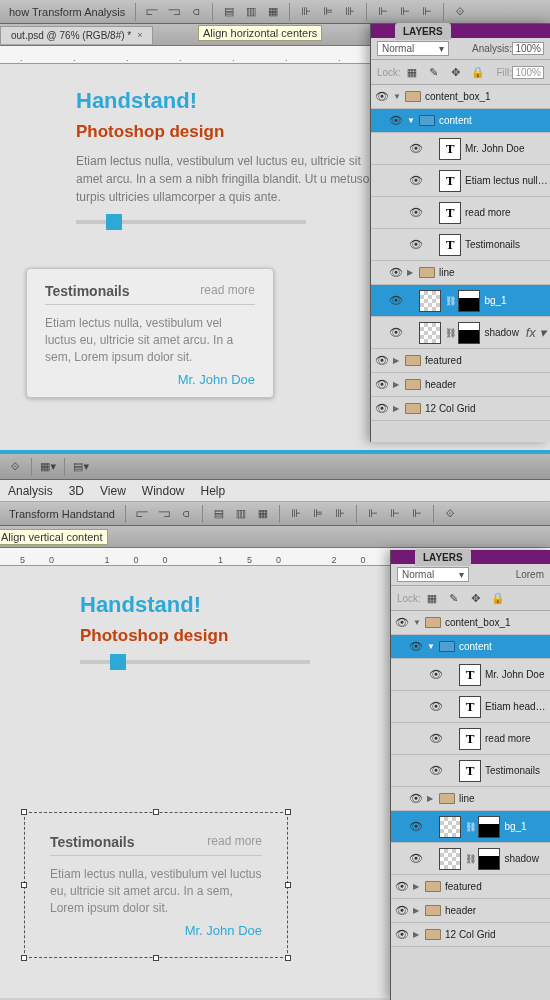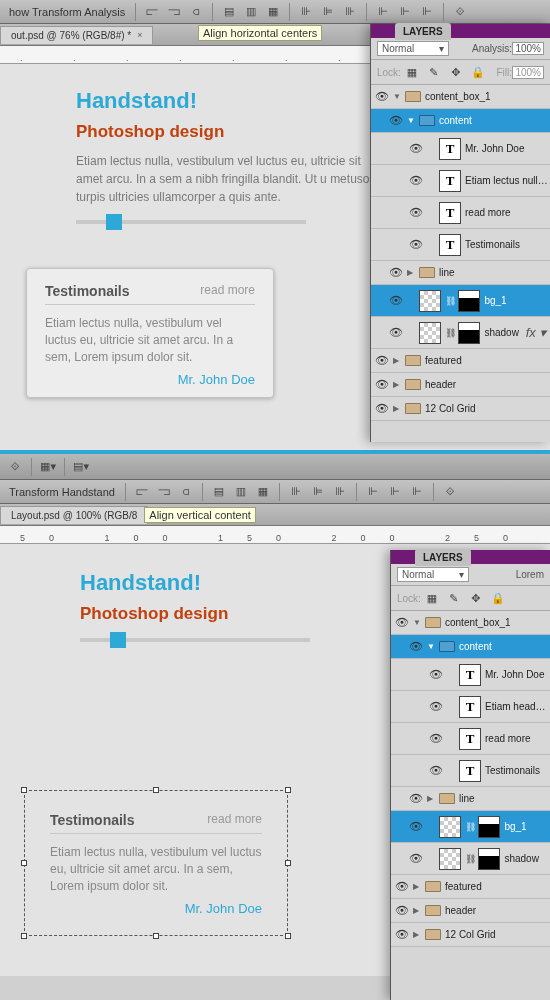--- a/index.html
+++ b/index.html
@@ -226,20 +226,23 @@
 <div style="height:546px;position:relative;">
 
   <div style="height:26px;background:linear-gradient(#b8b8b8,#9c9c9c);border-bottom:1px solid #666;display:flex;align-items:center;padding:0 4px;">
     <span class="tool-btn">⟐</span>
     <span class="sep"></span>
     <span class="tool-btn">▦▾</span>
     <span class="sep"></span>
     <span class="tool-btn">▤▾</span>
   </div>
 
+  <div class="menu-strip">
+    <span id="menu-items"><span class="menu-item">Analysis</span><span class="menu-item">3D</span><span class="menu-item">View</span><span class="menu-item">Window</span><span class="menu-item">Help</span></span>
+  </div>
 
   <div class="options-bar">
     <span class="toolbar-text">Transform Handstand</span>
     <span class="sep"></span>
     <span class="tool-btn">⫍</span>
     <span class="tool-btn">⫎</span>
     <span class="tool-btn">⫏</span>
     <span class="sep"></span>
     <span class="tool-btn">▤</span>
     <span class="tool-btn">▥</span>
@@ -250,23 +253,20 @@
     <span class="tool-btn">⊪</span>
     <span class="sep"></span>
     <span class="tool-btn">⊩</span>
     <span class="tool-btn">⊩</span>
     <span class="tool-btn">⊩</span>
     <span class="sep"></span>
     <span class="tool-btn">⟐</span>
   </div>
 
   <div class="tab-bar">
-    <div class="doc-tab">
-      <span>Layout.psd @ 100% (RGB/8</span>
-    </div>
     <div class="tooltip" style="position:relative;top:0;left:0;margin-left:-4px;">Align vertical content</div>
   </div>
   <div class="ruler">
       <span id="ruler2">50   100   150   200   250   300   350</span>
     </div>
 
   <div class="canvas" style="height:432px;">
     <div style="position:absolute;left:80px;top:26px;width:310px;">
       <div class="headline">Handstand!</div>
       <div class="subhead">Photoshop design</div>

